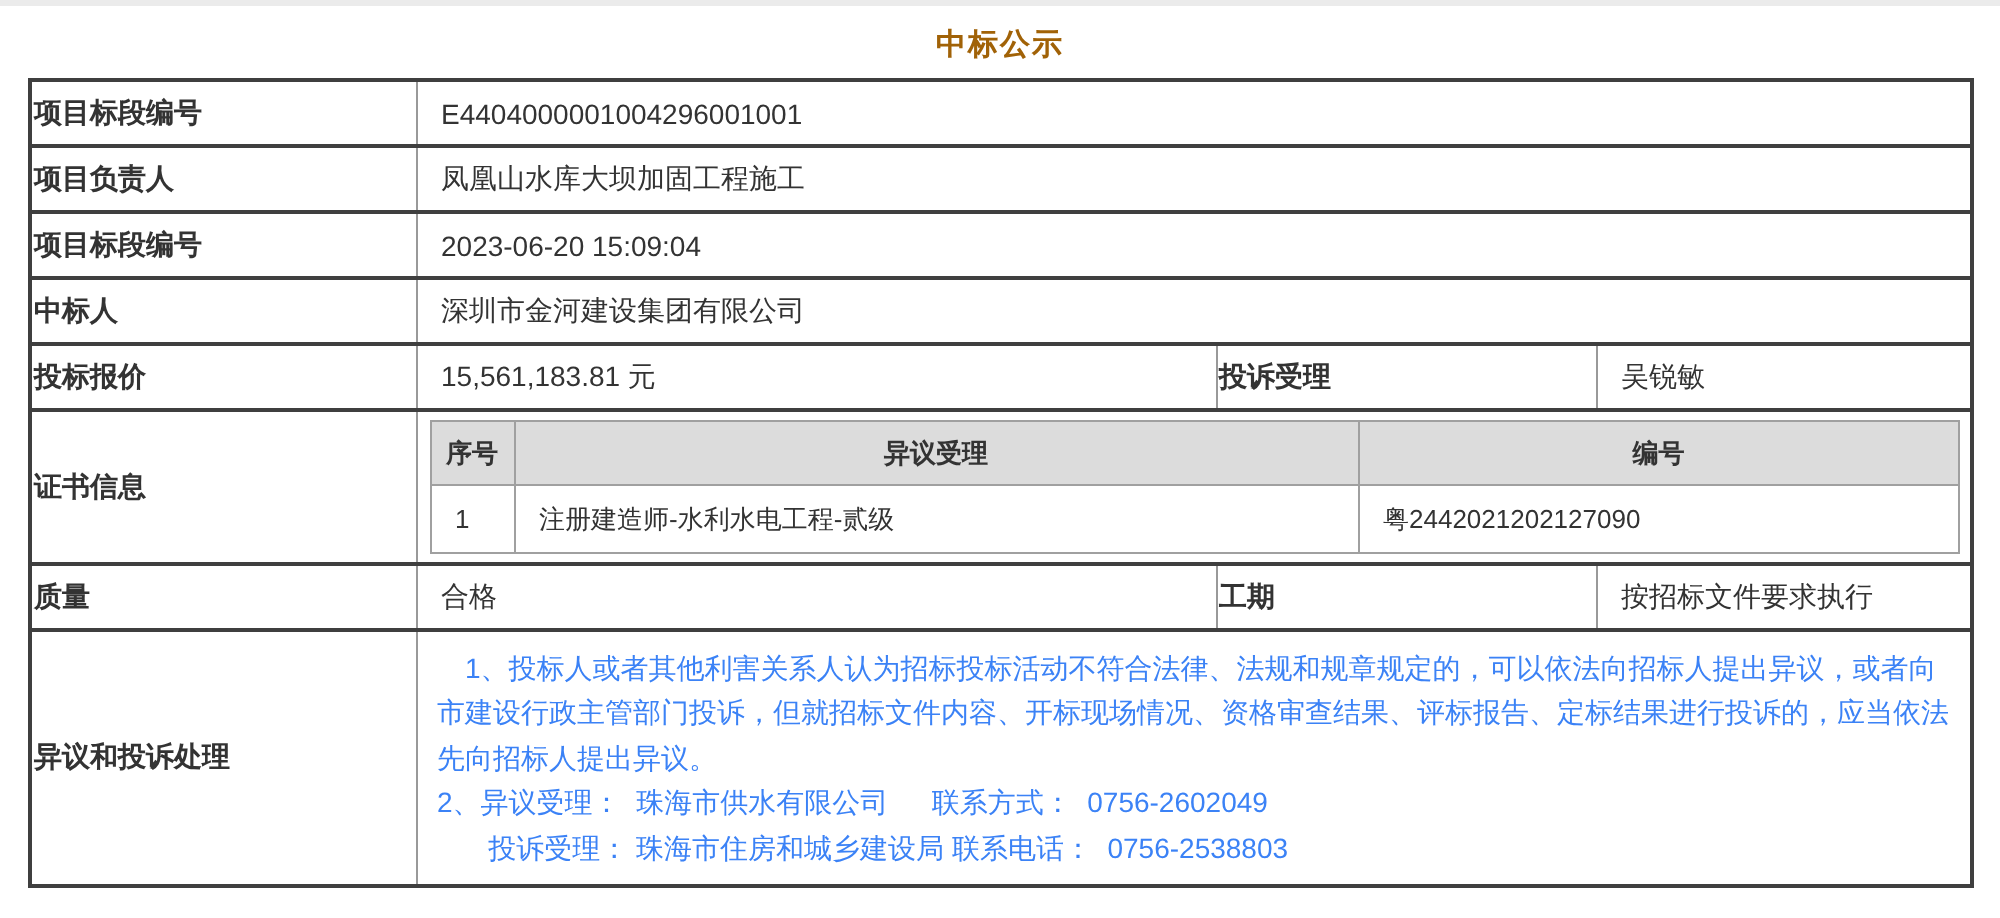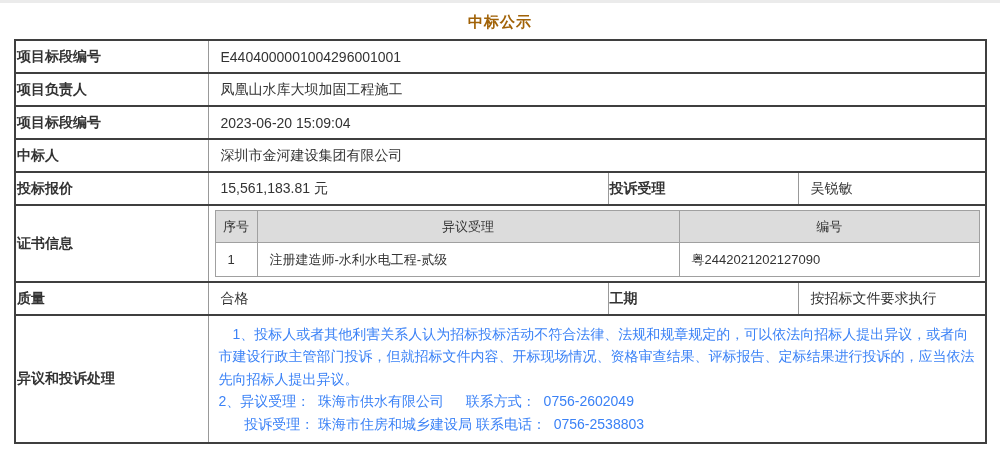--- a/index.html
+++ b/index.html
@@ -71,21 +71,21 @@
     width: 100%;
     border: 1px solid #a0a0a0;
   }
   table.nested th, table.nested td {
     border: 1px solid #a0a0a0;
     font-size: 13px;
     color: #333333;
   }
   table.nested th {
     background: #dcdcdc;
-    font-weight: normal;
+    font-weight: bold;
     height: 29px;
     font-size: 13px;
   }
   table.nested td {
     height: 31px;
     text-align: left;
     padding-left: 12px;
     background: #ffffff;
   }
   td.obj-text {

